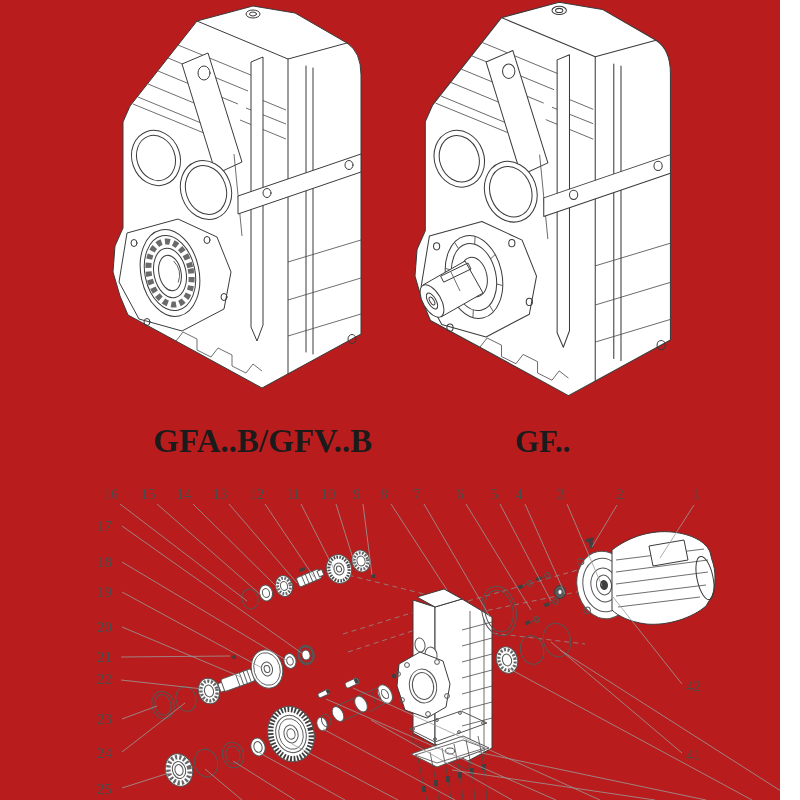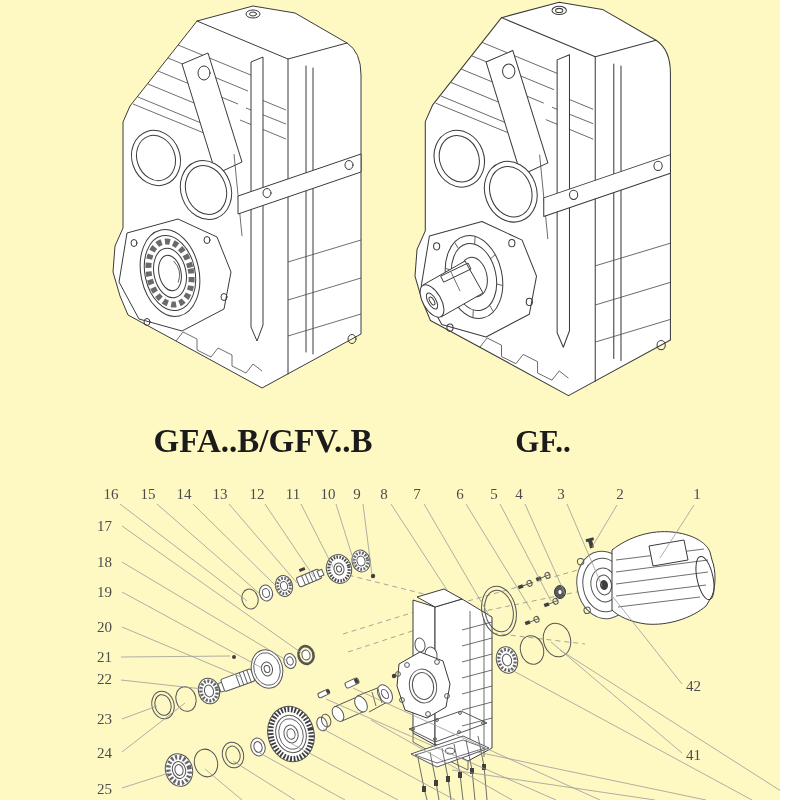--- a/index.html
+++ b/index.html
@@ -1,16 +1,16 @@
 <!DOCTYPE html>
 <html><head>
 <meta charset="utf-8">
 <style>
   html,body{margin:0;padding:0;background:#fff;}
-  .stage{position:relative;width:780px;height:800px;background:#fef9c3;overflow:hidden;
+  .stage{position:relative;width:780px;height:800px;background:#b91c1c;overflow:hidden;
          font-family:"Liberation Serif",serif;}
   svg{position:absolute;left:0;top:0;}
   
   .ln{stroke:#3b3b3b;stroke-width:1;fill:none;stroke-linejoin:round;stroke-linecap:round;}
   .wf{stroke:#3b3b3b;stroke-width:1;fill:#ffffff;stroke-linejoin:round;}
   .thin{stroke:#4a4a4a;stroke-width:.8;fill:none;}
   .pl{stroke:#555;stroke-width:1;fill:none;}
   .pw{stroke:#555;stroke-width:1;fill:#fff;}
   .dk{fill:#3f3f3f;stroke:none;}
   .dash{stroke:#8f8f8f;stroke-width:.8;fill:none;stroke-dasharray:5,4;}

